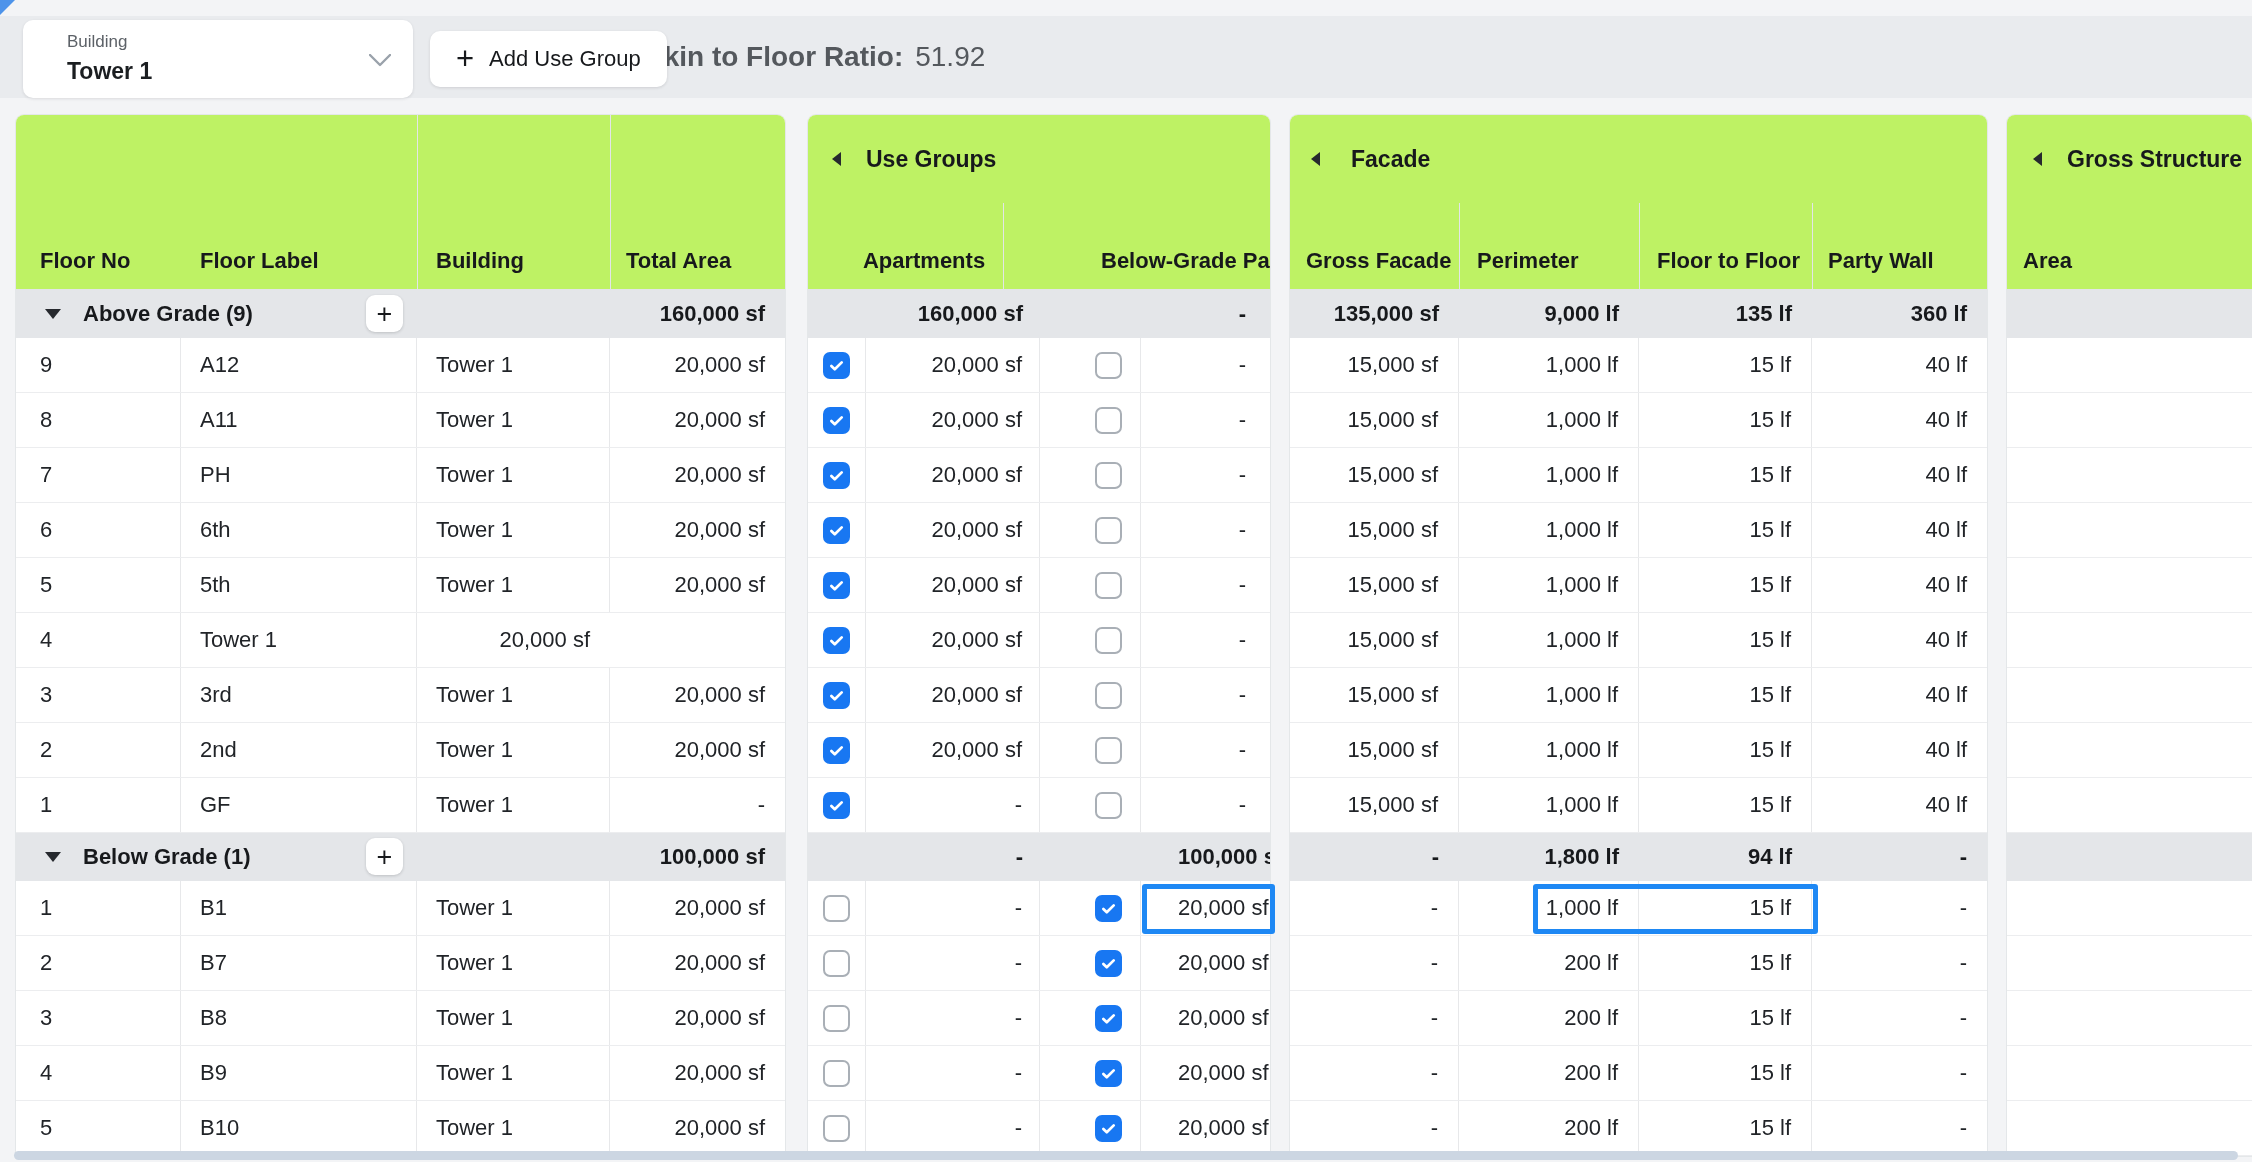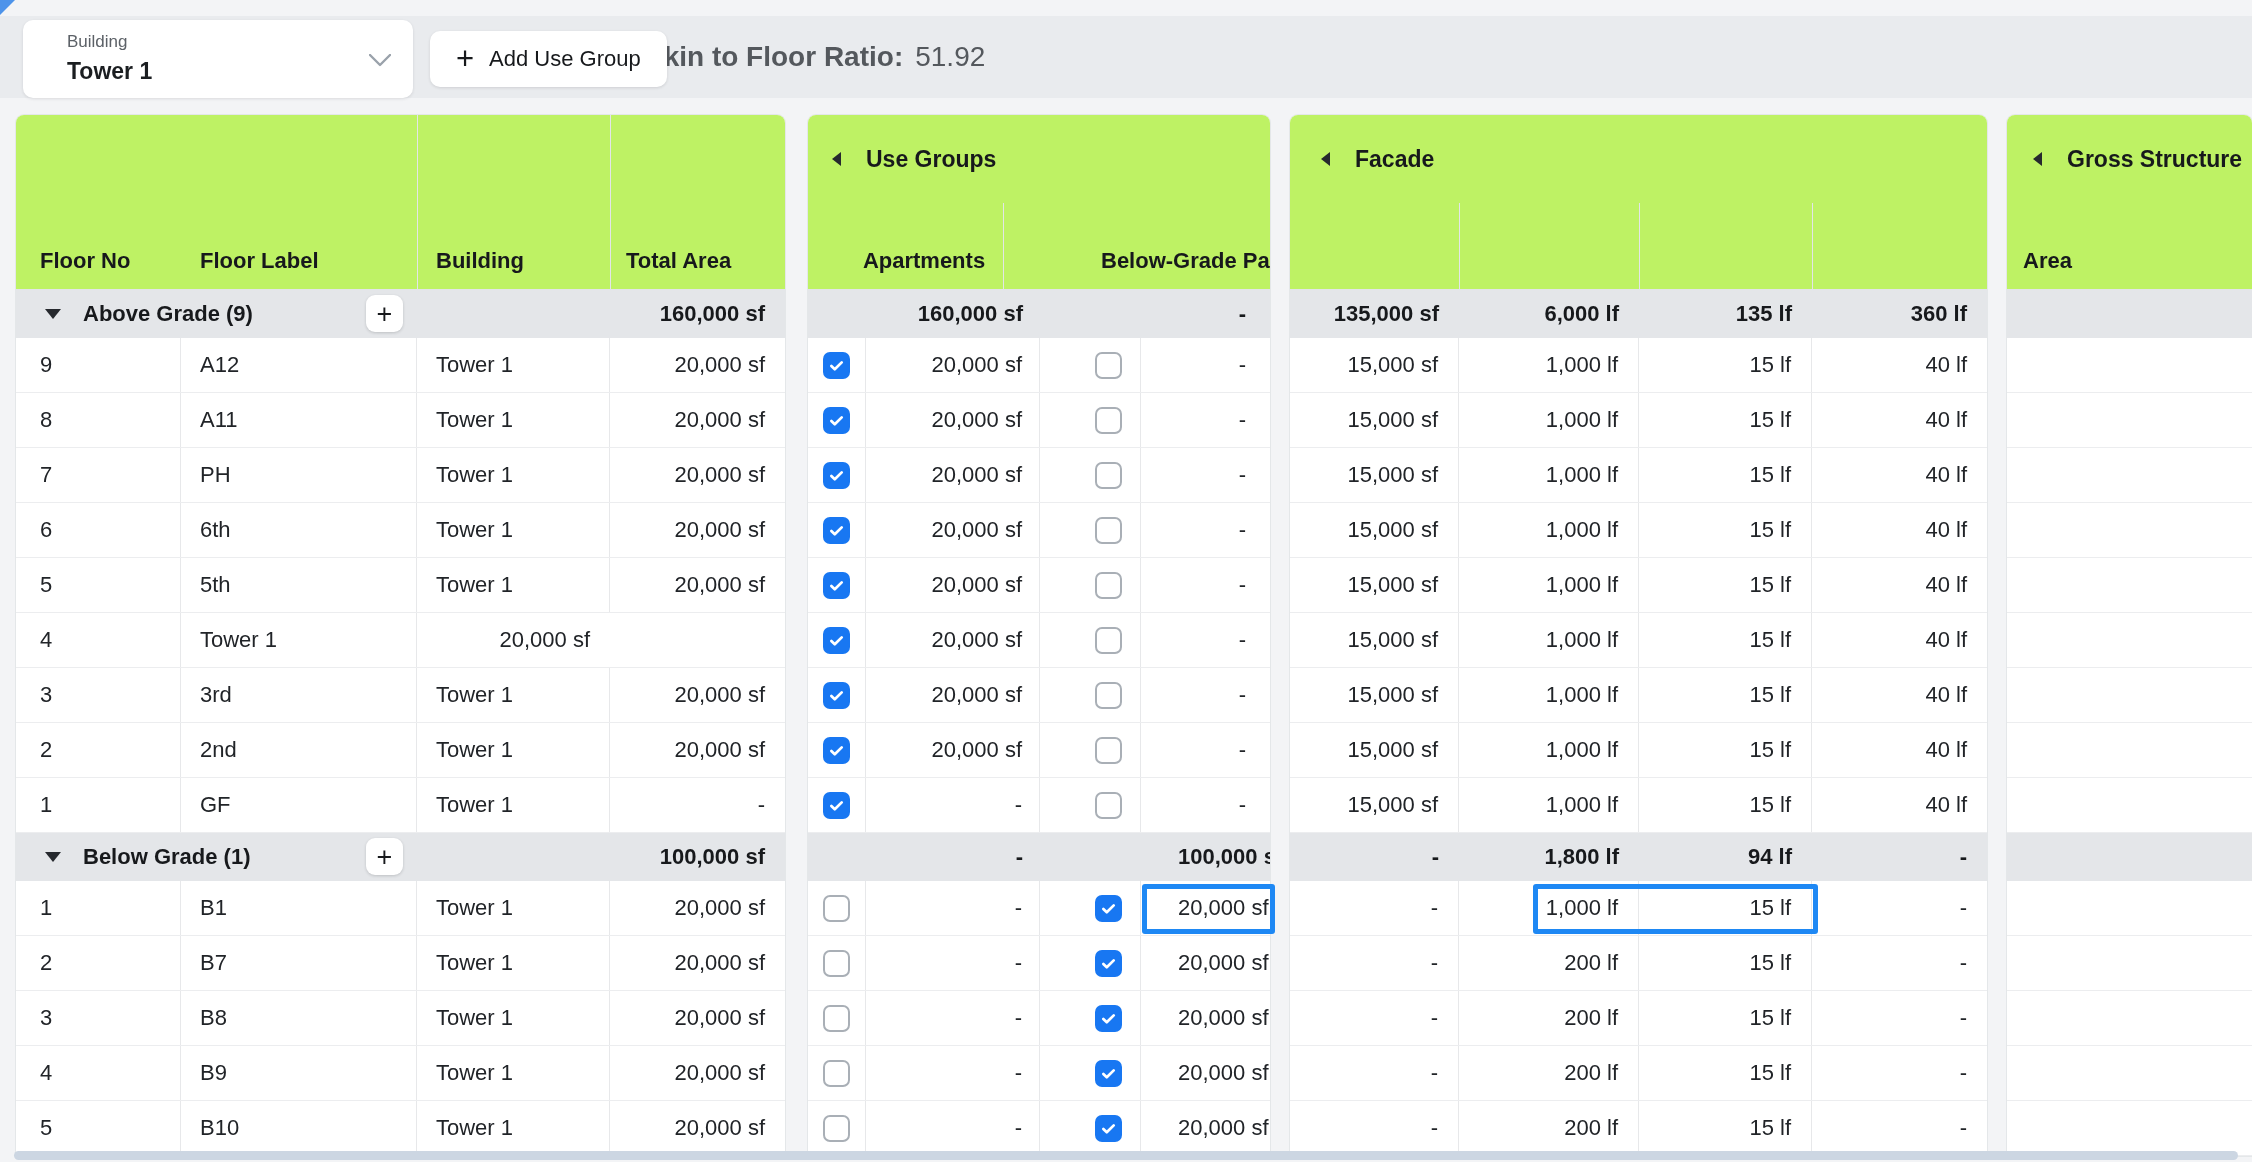--- a/index.html
+++ b/index.html
@@ -436,32 +436,38 @@
               </svg>
             </span>
           </div>
         <div class="cell num pr24">20,000 sf</div>
       </div>
       </div>
   </div>
 
   <div class="card" style="left:1290px;width:697px;">
     <div class="chead">
-      <div class="sec-title" style="left:31px;">
+      <div class="sec-title" style="left:21px;gap:6px;">
         <span class="tri-left"></span>
         <span class="st">Facade</span>
+      </div>
+      <div class="hlabels g3" style="display:grid;">
+        <div class="hcell pl16">Gross Facade</div>
+        <div class="hcell pl18">Perimeter</div>
+        <div class="hcell pl18">Floor to Floor</div>
+        <div class="hcell pl16">Party Wall</div>
       </div>
       <i class="vline" style="left:169px;top:88px;height:87px;"></i>
       <i class="vline" style="left:349px;top:88px;height:87px;"></i>
       <i class="vline" style="left:522px;top:88px;height:87px;"></i>
     </div>
     <div id="body-facade">
     <div class="row grow g3">
       <div class="gcell num pr20">135,000 sf</div>
-      <div class="gcell num pr20">6,000 lf</div>
+      <div class="gcell num pr20">9,000 lf</div>
       <div class="gcell num pr20">135 lf</div>
       <div class="gcell num pr20">360 lf</div>
     </div>
       <div class="row g3">
         <div class="cell num pr20 bR">15,000 sf</div>
         <div class="cell num pr20 bR">1,000 lf</div>
         <div class="cell num pr20 bR">15 lf</div>
         <div class="cell num pr20">40 lf</div>
       </div>
       <div class="row g3">

